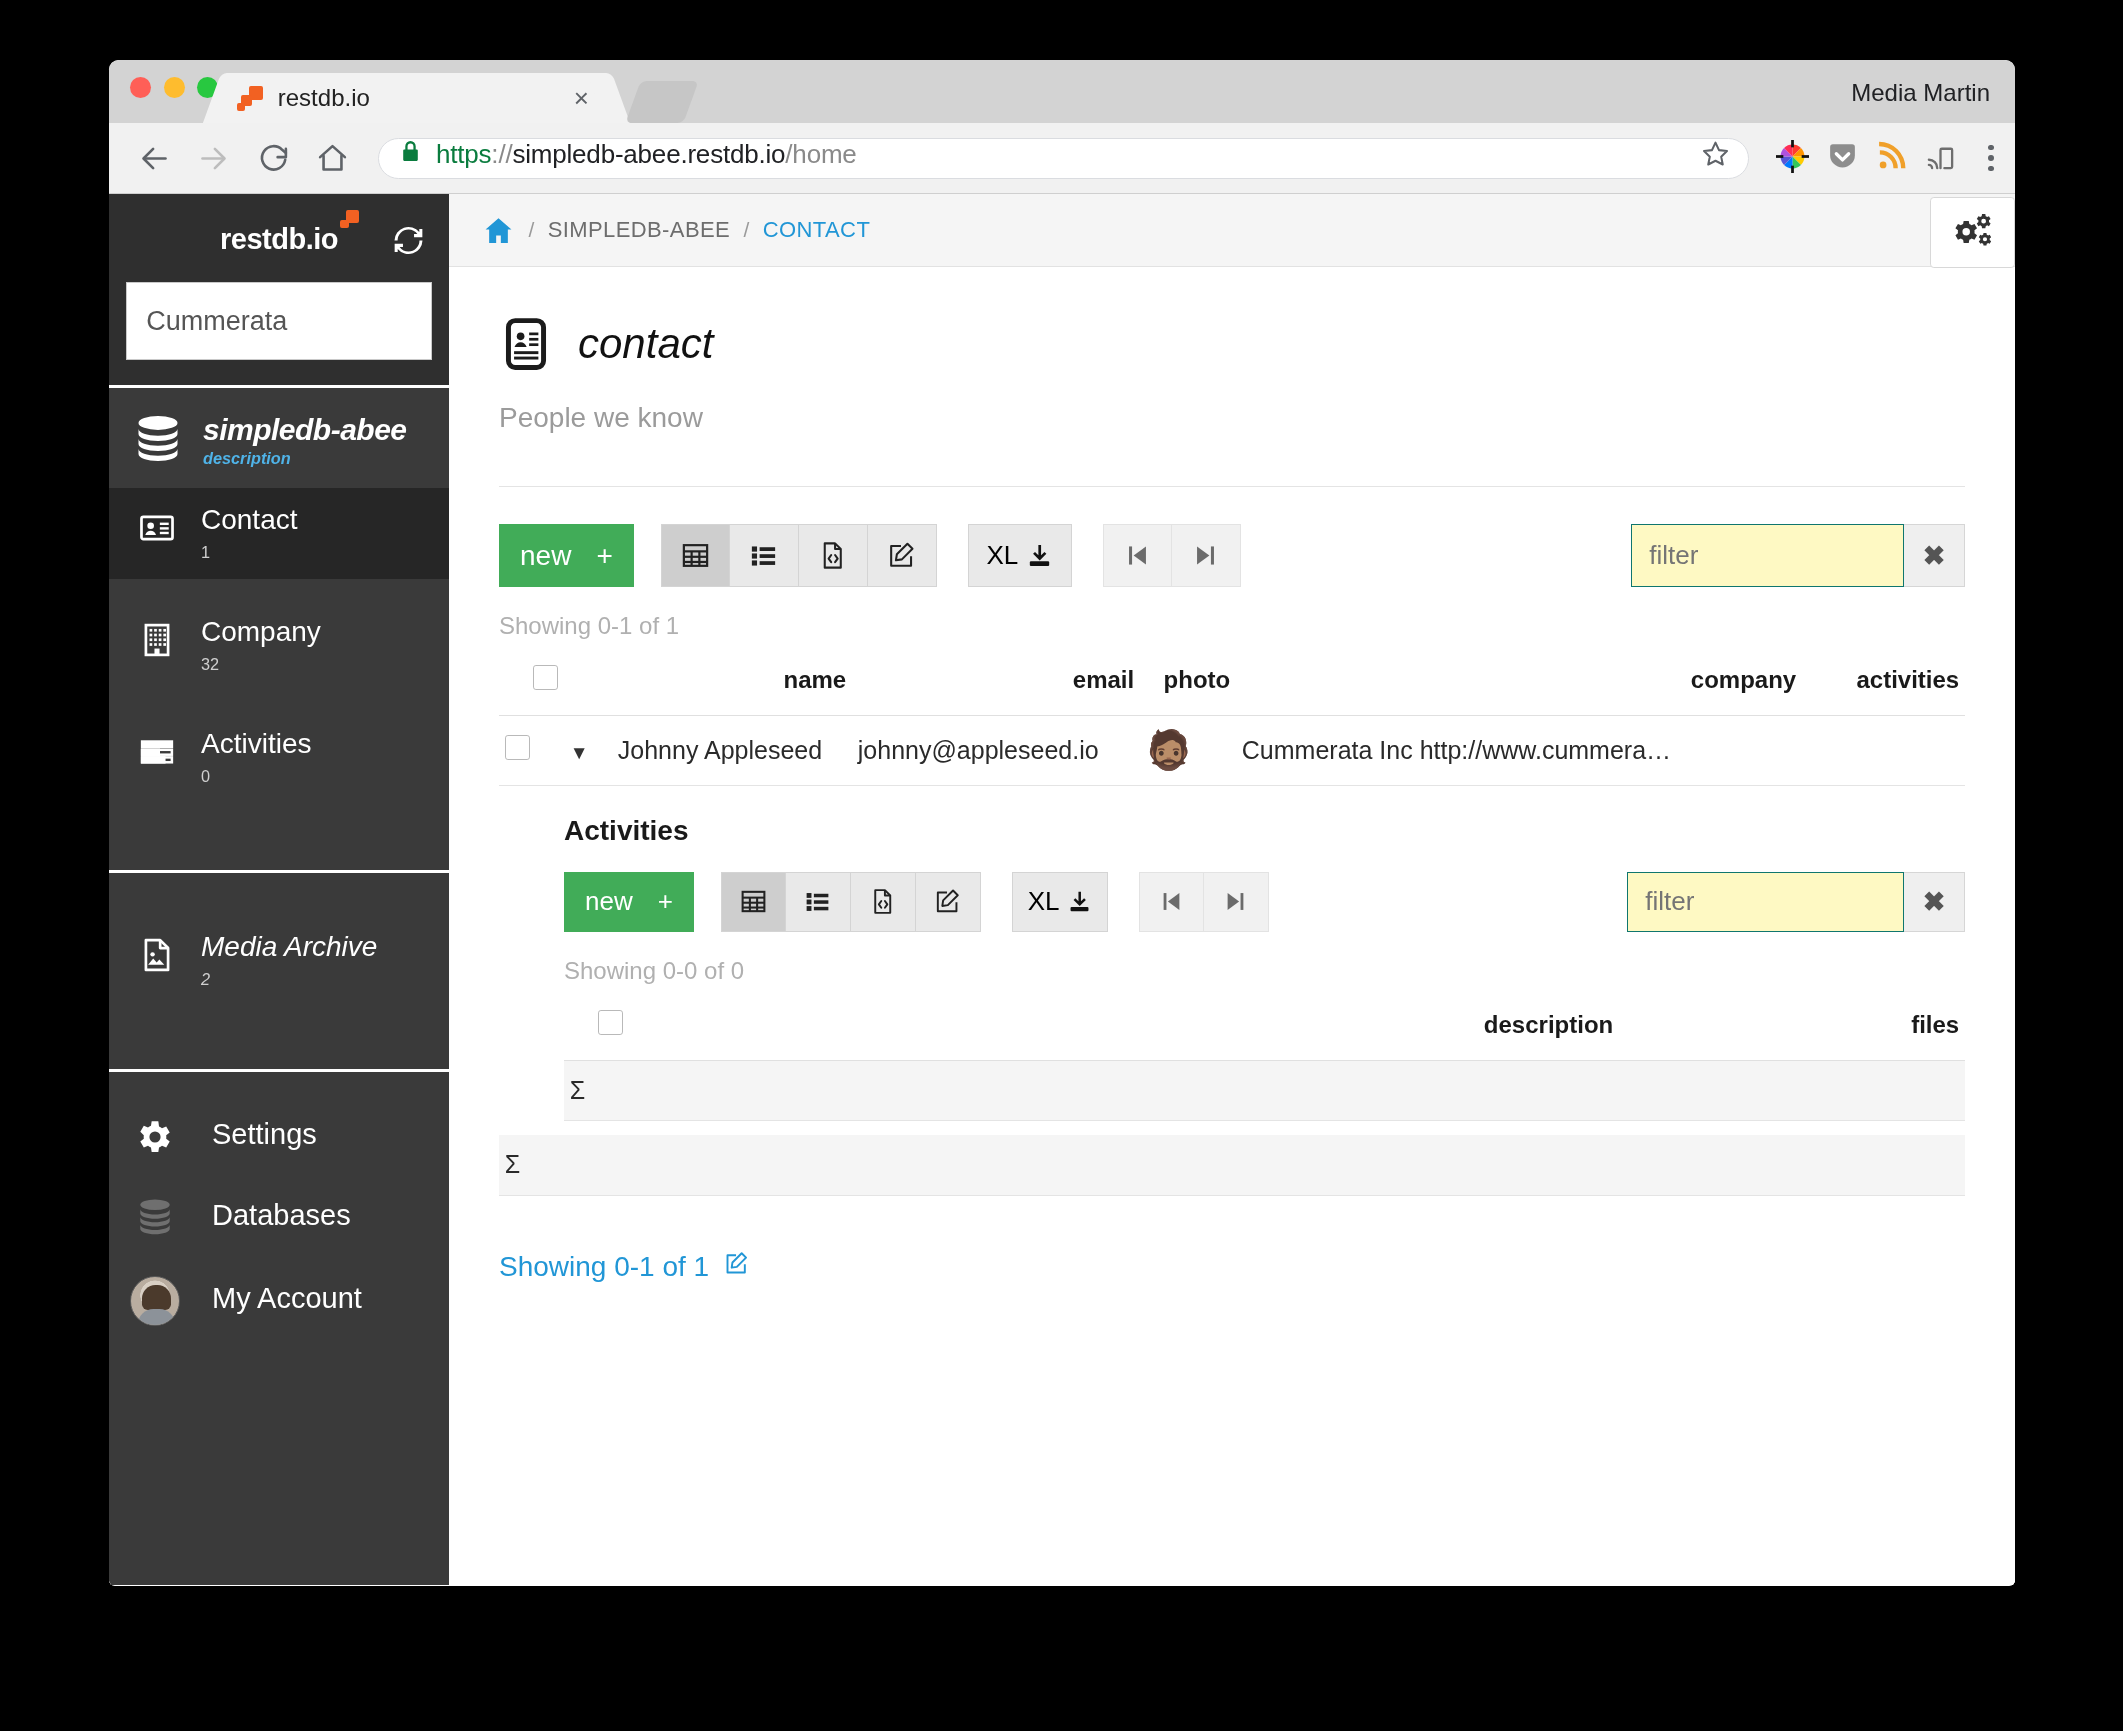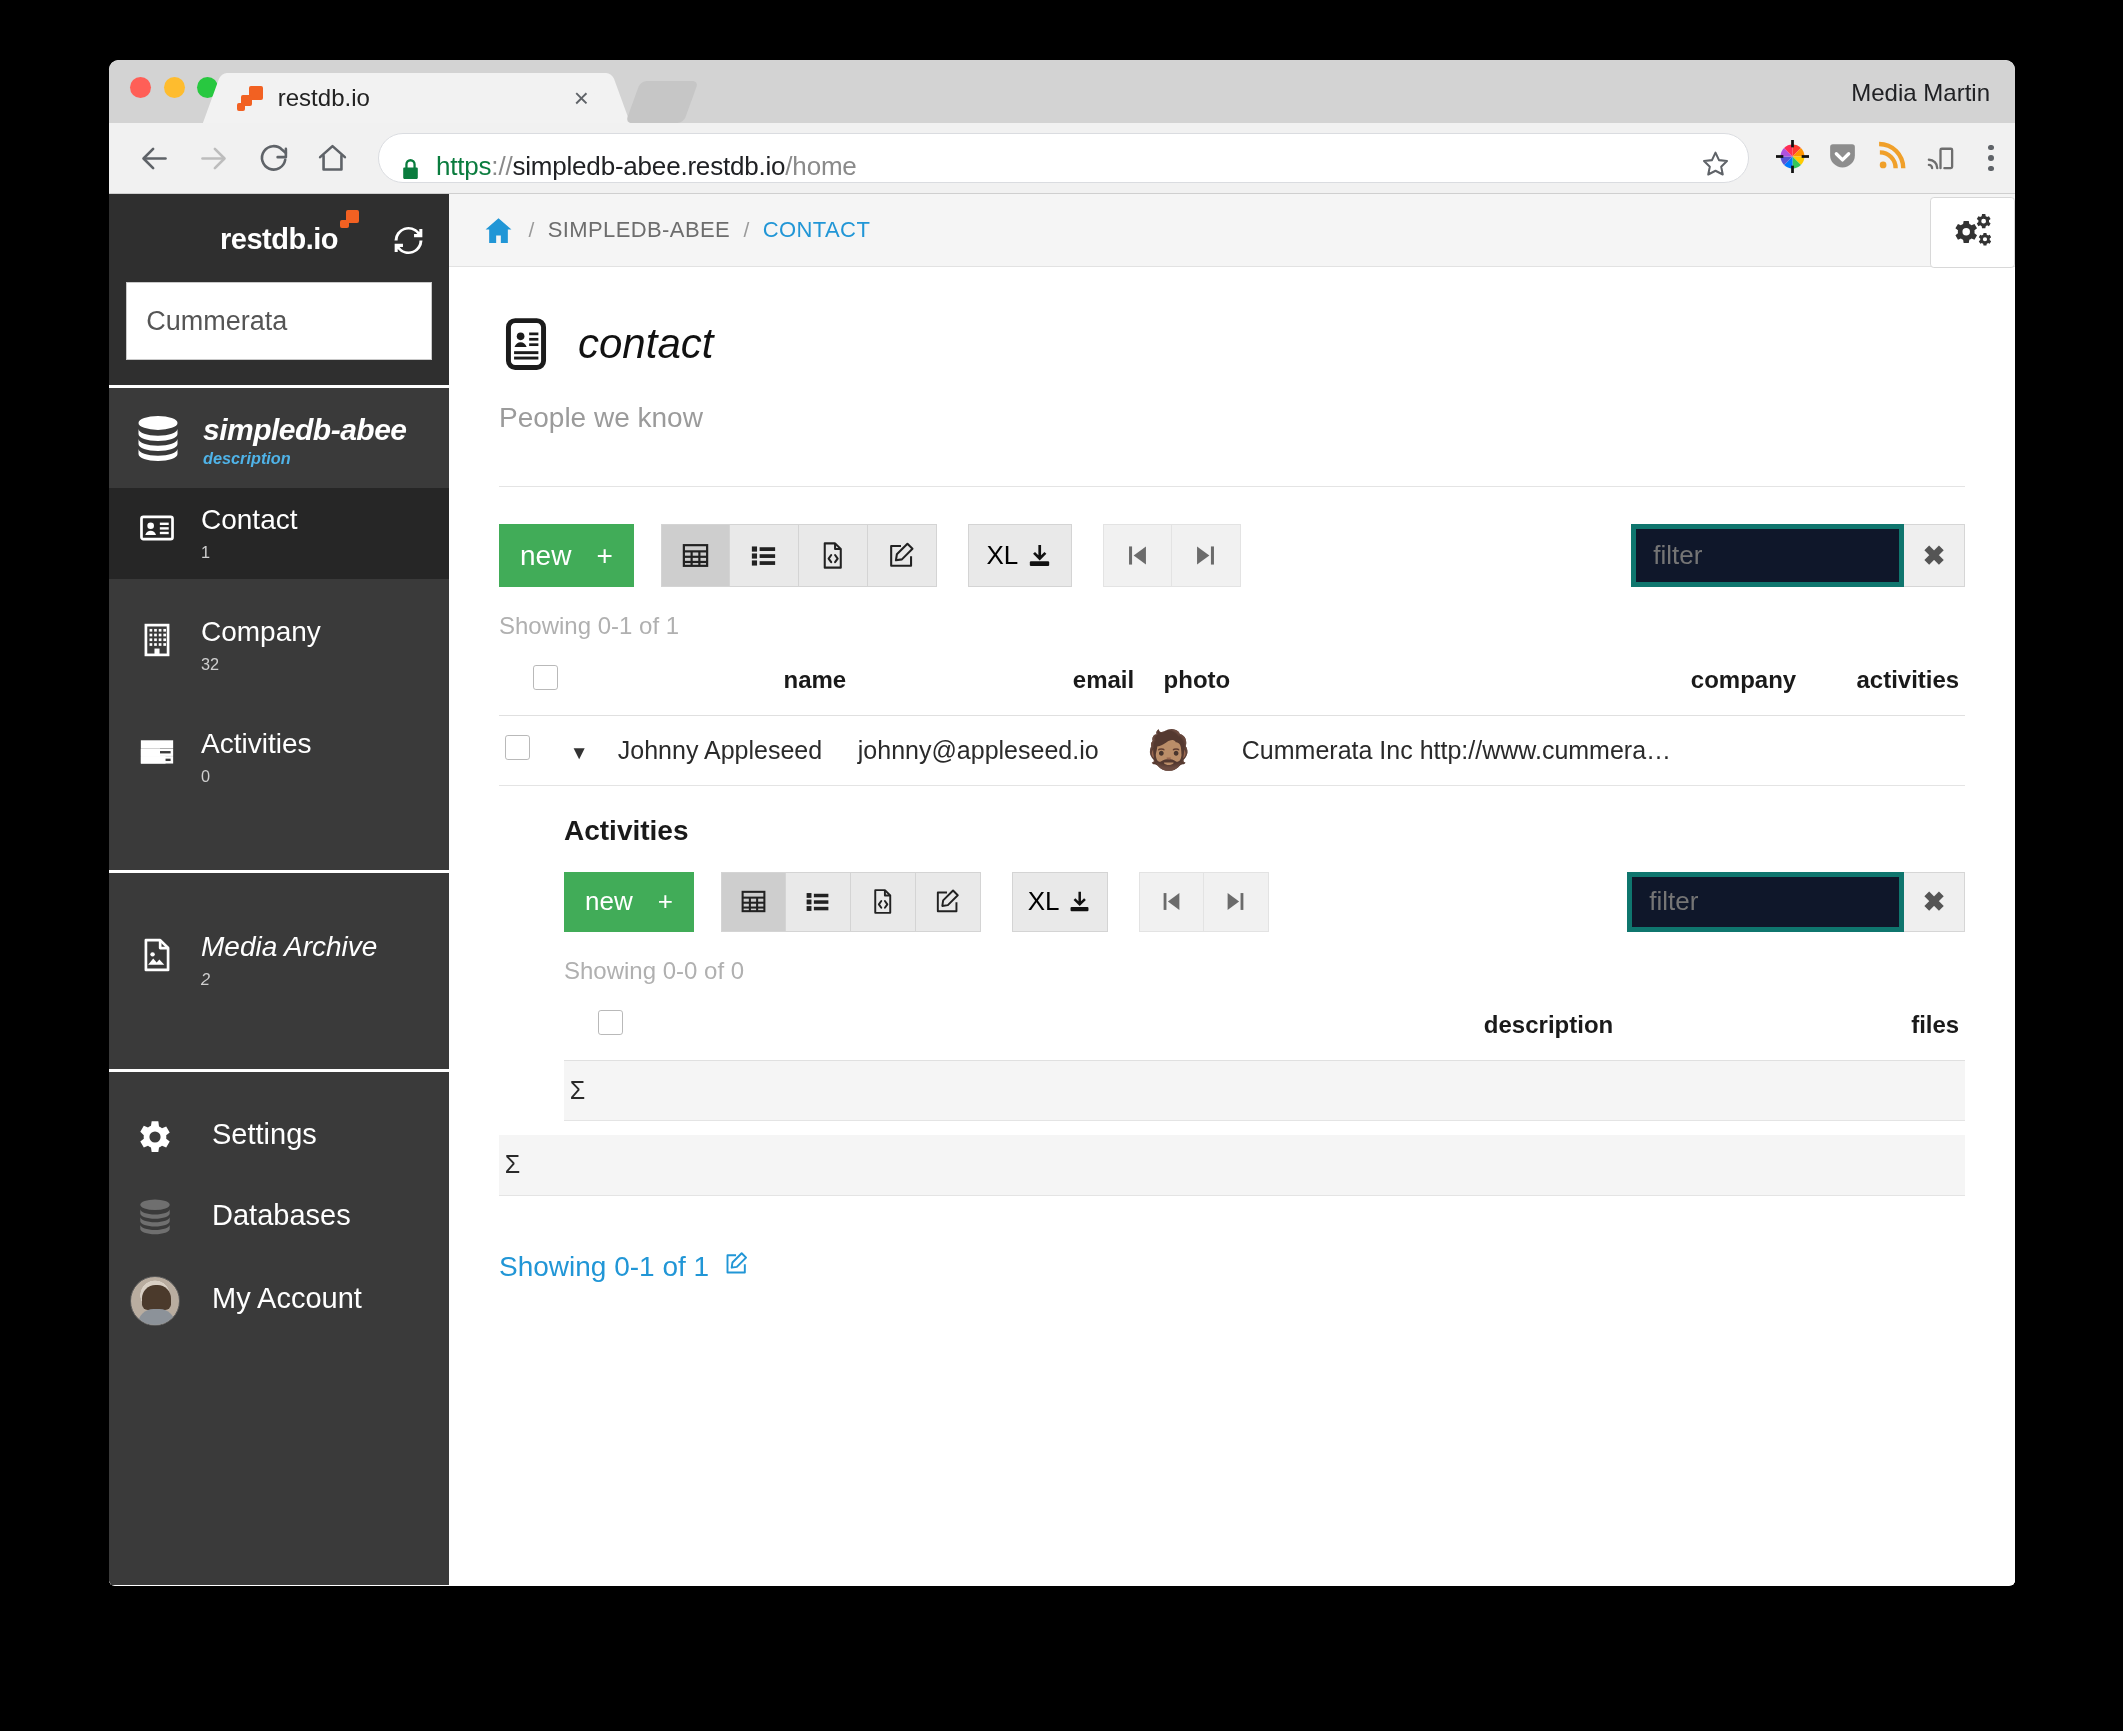--- a/index.html
+++ b/index.html
@@ -81,23 +81,23 @@
     display: flex; align-items: center; padding: 0 21px;
     border-bottom: 1px solid #cfcfcf;
   }
   .navbtn {
     width: 48px; height: 48px; display:flex; align-items:center; justify-content:center;
     margin-right: 11.5px; color:#5f6368;
   }
   .navbtn svg { display:block; }
   .navbtn.disabled { color:#bdbdbd; }
   .urlbox {
-    flex: 1; height: 50px; background: #fff; border-radius: 25px;
+    flex: 1; height: 41px; background: #fff; border-radius: 25px;
     border: 1px solid #dadce0;
-    display: flex; align-items: flex-end; padding: 0 19px;
+    display: flex; align-items: flex-start; padding: 0 19px;
     margin: 0 9.6px;
     position: relative;
   }
   .lock { margin-right: 13.4px; display:flex; }
   .urltext { font-size: 26px; letter-spacing: -0.2px; white-space: nowrap; }
   .urltext .scheme { color: #0a7c3e; }
   .urltext .sep { color: #8a8a8a; }
   .urltext .host { color: #202124; }
   .urltext .path { color: #8a8a8a; }
   .star { position: absolute; right: 17.3px; color:#5f6368; }
@@ -217,22 +217,22 @@
     display:flex; align-items:center; justify-content:center; cursor:pointer;
   }
   .gbtn:first-child { border-left-width:1px; }
   .gbtn.active { background:#cecece; }
   .btn-group.sep { margin-left: 31px; }
   .gbtn.wide { width: 104px; font-size: 26px; gap: 7.7px; }
   .btn-group.pager .gbtn { background:#f1f1f1; border-color:#e3e3e3;}
 
   .filterwrap { position:absolute; right: 0; top: 0; display:flex; }
   .filter-input {
-    width: 273px; height: 63px; background:#0f172a;
-    border:5px solid #0f766e; font-size: 26px; color:#888;
+    width: 273px; height: 63px; background:#fef9c3;
+    border:1px solid #0f766e; font-size: 26px; color:#888;
     padding: 0 17.3px; outline:none; font-family:"Liberation Sans", sans-serif;margin-left:28px;
   }
   .filter-clear {
     width: 61px; height: 63px; background:#efefef; border:1px solid #d6d6d6; border-left:none;
     display:flex;align-items:center;justify-content:center; cursor:pointer;
     font-size: 27px; color:#555; font-weight:bold;
   }
 
   .showing { font-size: 24px; color:#b0b0b0; margin-top: 25px; }
 

